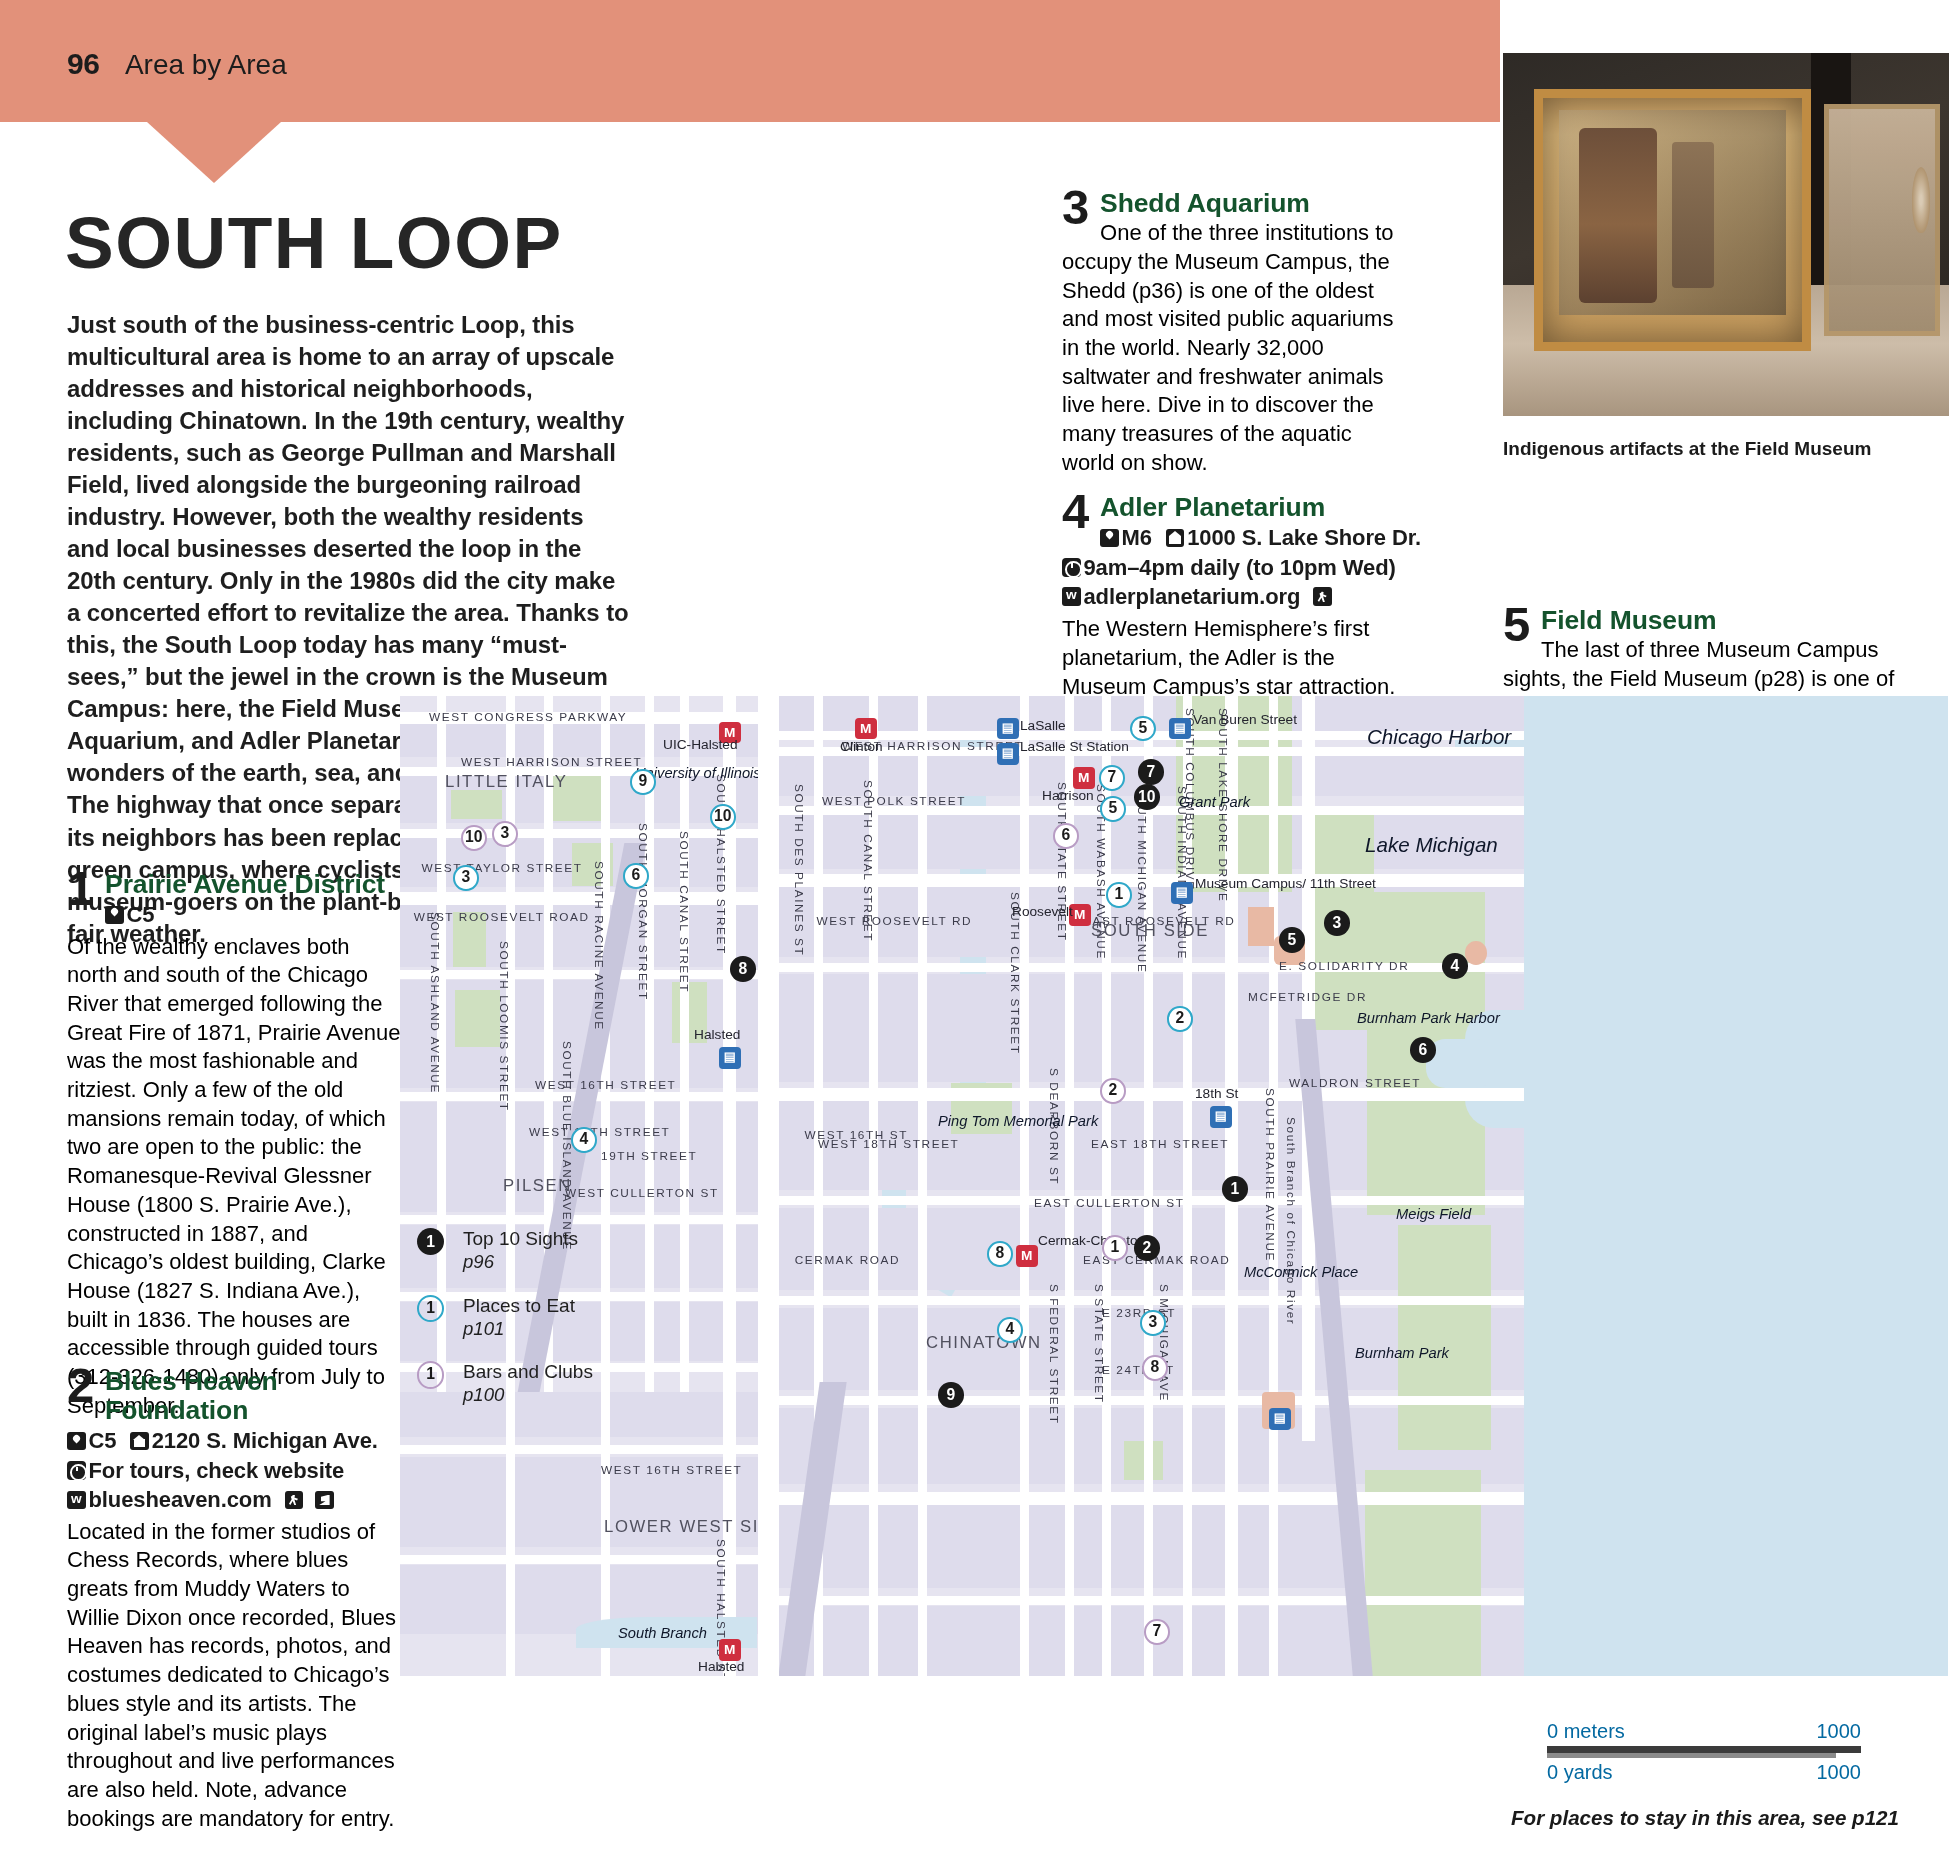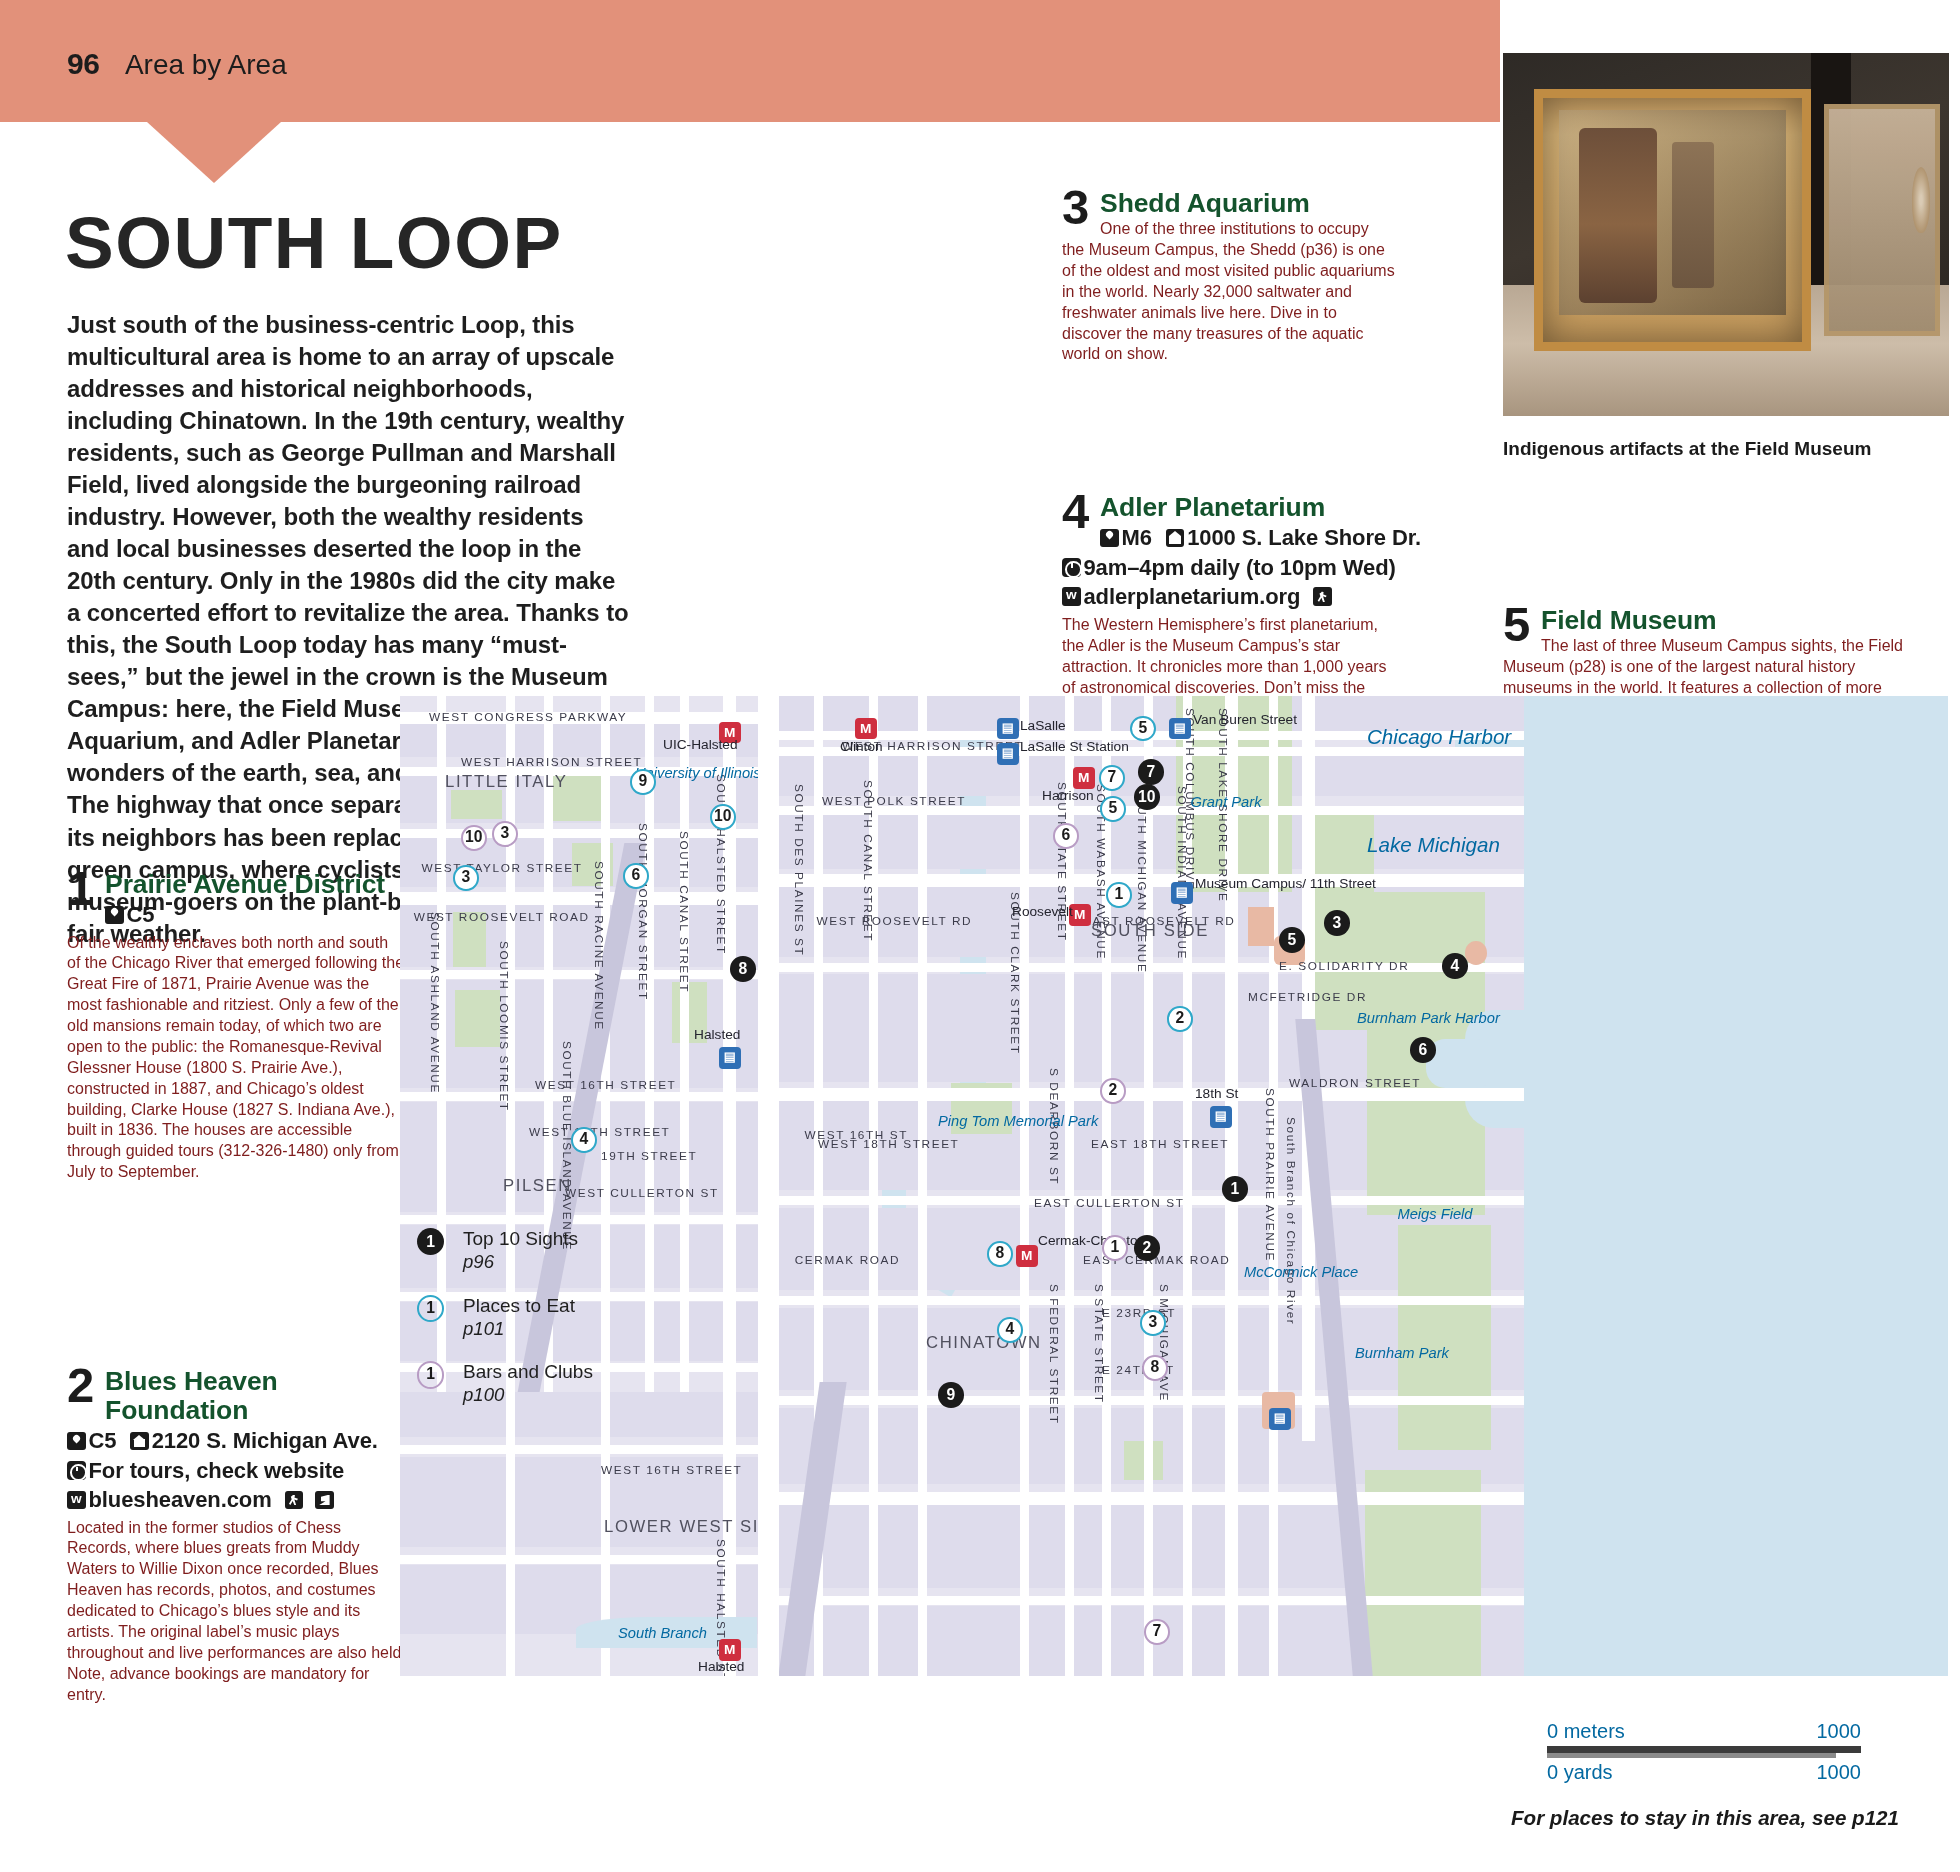--- a/index.html
+++ b/index.html
@@ -100,21 +100,21 @@
   .entry { position:absolute; }
   .entry .enum {
     float:left; font-size: 49px; font-weight: 800; color:#1c1c1c;
     line-height: 0.88; margin-right: 10.8px; margin-top: -2.9px;
   }
   .entry h3 {
     font-size: 26.5px; font-weight: 800; color:#14532d;
     line-height: 1.1; margin-bottom: 1px; letter-spacing: -0.1px;
   }
   .entry p {
-    font-size: 16px; line-height: 1.305; color: #7f1d1d;
+    font-size: 22px; line-height: 1.305; color: #000000;
   }
   .meta { font-size: 22px; font-weight: 700; color:#1b1b1b; line-height:1.34; letter-spacing:-0.1px;}
   .meta .row { display:block; white-space:nowrap; }
 
   
   .ic {
     display:inline-block; width:18.6px; height:18.6px; background:#1b1b1b;
     border-radius:2.9px; position:relative; vertical-align:-2px; margin-right:2.9px;
   }
   .ic.pin::after{
@@ -174,22 +174,22 @@
   .river { position:absolute; background:#cfe3ef; }
   .hwy { position:absolute; background:#c8c6dc; }
   .bldg { position:absolute; background:#e8b9a4; }
 
   .slbl {
     position:absolute; font-size: 11.8px; color:#3b3b4a; letter-spacing: 1.6px;
     font-family:"Liberation Sans",sans-serif; white-space:nowrap;
   }
   .slbl.v { transform-origin: 0 0; transform: rotate(90deg); }
   .nlbl {
-    position:absolute; font-size: 14.7px; font-style: italic; color:#0369a1;
-    text-align:center; line-height:1.12; white-space:nowrap;
+    position:absolute; font-size: 14.7px; font-style: italic; color:#0f172a;
+    line-height:1.12; white-space:nowrap;
   }
   .nlbl.big { font-size: 20.6px; }
   .area-lbl {
     position:absolute; font-size: 15px; color:#5a5a68; letter-spacing:1.6px;
     font-weight:400; white-space:nowrap;
   }
   .area-lbl.b { font-size:16.7px; color:#50505e; }
 
   
   .mk {

